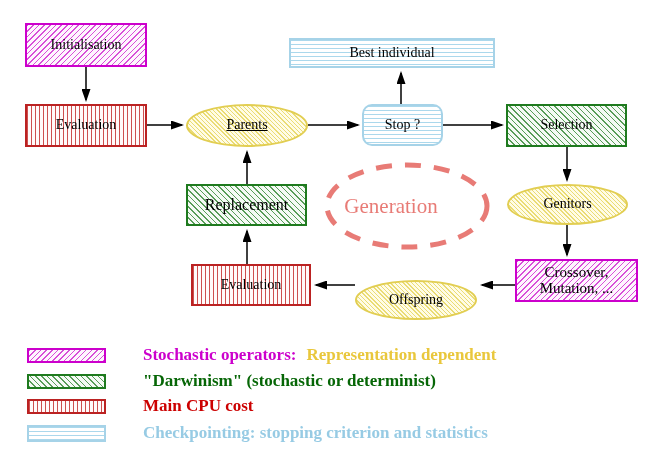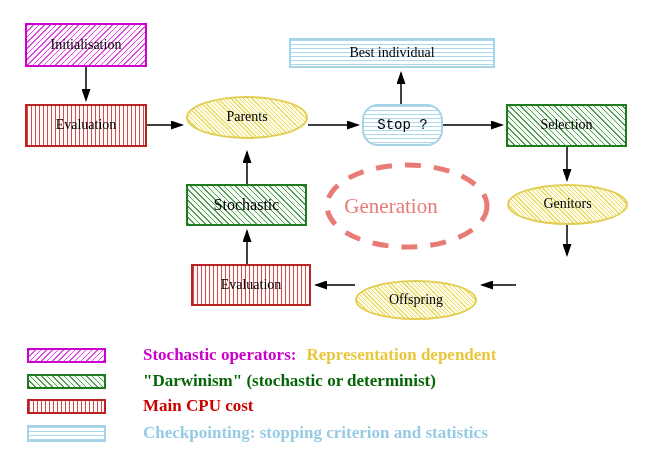--- a/index.html
+++ b/index.html
@@ -26,21 +26,21 @@
   }
   .hatch-cyan{
     border:2px solid #a6d3e8;background-color:#ffffff;
     background-image:repeating-linear-gradient(180deg,rgba(171,216,236,1) 0 1px,transparent 1px 4px);
   }
   .hatch-yellow{
     border:2px solid #e2ce52;background-color:#fffce6;
     background-image:repeating-linear-gradient(45deg,rgba(233,218,110,0.95) 0 1px,transparent 1px 3px);
   }
   .ellipse{border-radius:50%;}
-  .rounded{border-radius:16px;font-family:Liberation Mono, monospace;}
+  .rounded{border-radius:10px;}
   .fs20{font-size:14px;}
   .fs16{font-size:16px;}
   .fs15{font-size:15px;}
   .arrows{position:absolute;left:0;top:0;z-index:1;}
   .node,.legend-row,.gen-label{z-index:2;}
   .gen-label{
     position:absolute;left:308px;top:164px;width:166px;height:85px;
     display:flex;align-items:center;justify-content:center;
     color:#e87b76;font-size:21px;
   }
@@ -92,52 +92,56 @@
   </div>
 
   <div class="node hatch-cyan fs20" style="left:289px;top:38px;width:206px;height:30px;">
     <span>Best individual</span>
   </div>
 
   <div class="node hatch-red fs20" style="left:25px;top:104px;width:122px;height:43px;">
     <span>Evaluation</span>
   </div>
 
-  <div class="node hatch-yellow ellipse fs20" style="left:186px;top:96px;width:122px;height:43px;">
+  <div class="node hatch-yellow ellipse fs20" style="left:186px;top:104px;width:122px;height:43px;text-decoration:underline;">
     <span>Parents</span>
   </div>
 
   <div class="node hatch-cyan rounded fs20" style="left:362px;top:104px;width:81px;height:42px;">
     <span>Stop ?</span>
   </div>
 
   <div class="node hatch-green fs20" style="left:506px;top:104px;width:121px;height:43px;">
     <span>Selection</span>
   </div>
 
   <div class="node hatch-green fs16" style="left:186px;top:184px;width:121px;height:42px;">
-    <span>Stochastic</span>
+    <span>Replacement</span>
   </div>
 
   <div class="gen-label">
     <span>Generation</span>
   </div>
 
   <div class="node hatch-yellow ellipse fs20" style="left:507px;top:184px;width:121px;height:41px;">
     <span>Genitors</span>
   </div>
 
   <div class="node hatch-red fs20" style="left:191px;top:264px;width:120px;height:42px;">
     <span>Evaluation</span>
   </div>
 
   <div class="node hatch-yellow ellipse fs20" style="left:355px;top:280px;width:122px;height:40px;">
     <span>Offspring</span>
   </div>
 
+  <div class="node hatch-magenta fs15" style="left:515px;top:259px;width:123px;height:43px;flex-direction:column;">
+    <div>Crossover,</div>
+    <div>Mutation, ...</div>
+  </div>
 
   <div class="legend-row" style="top:346px;">
     <div class="swatch hatch-magenta"></div>
     <div class="legend-text">
       <span class="t-magenta">Stochastic operators:</span><span class="t-gold">Representation dependent</span>
     </div>
   </div>
 
   <div class="legend-row" style="top:372px;">
     <div class="swatch hatch-green"></div>

